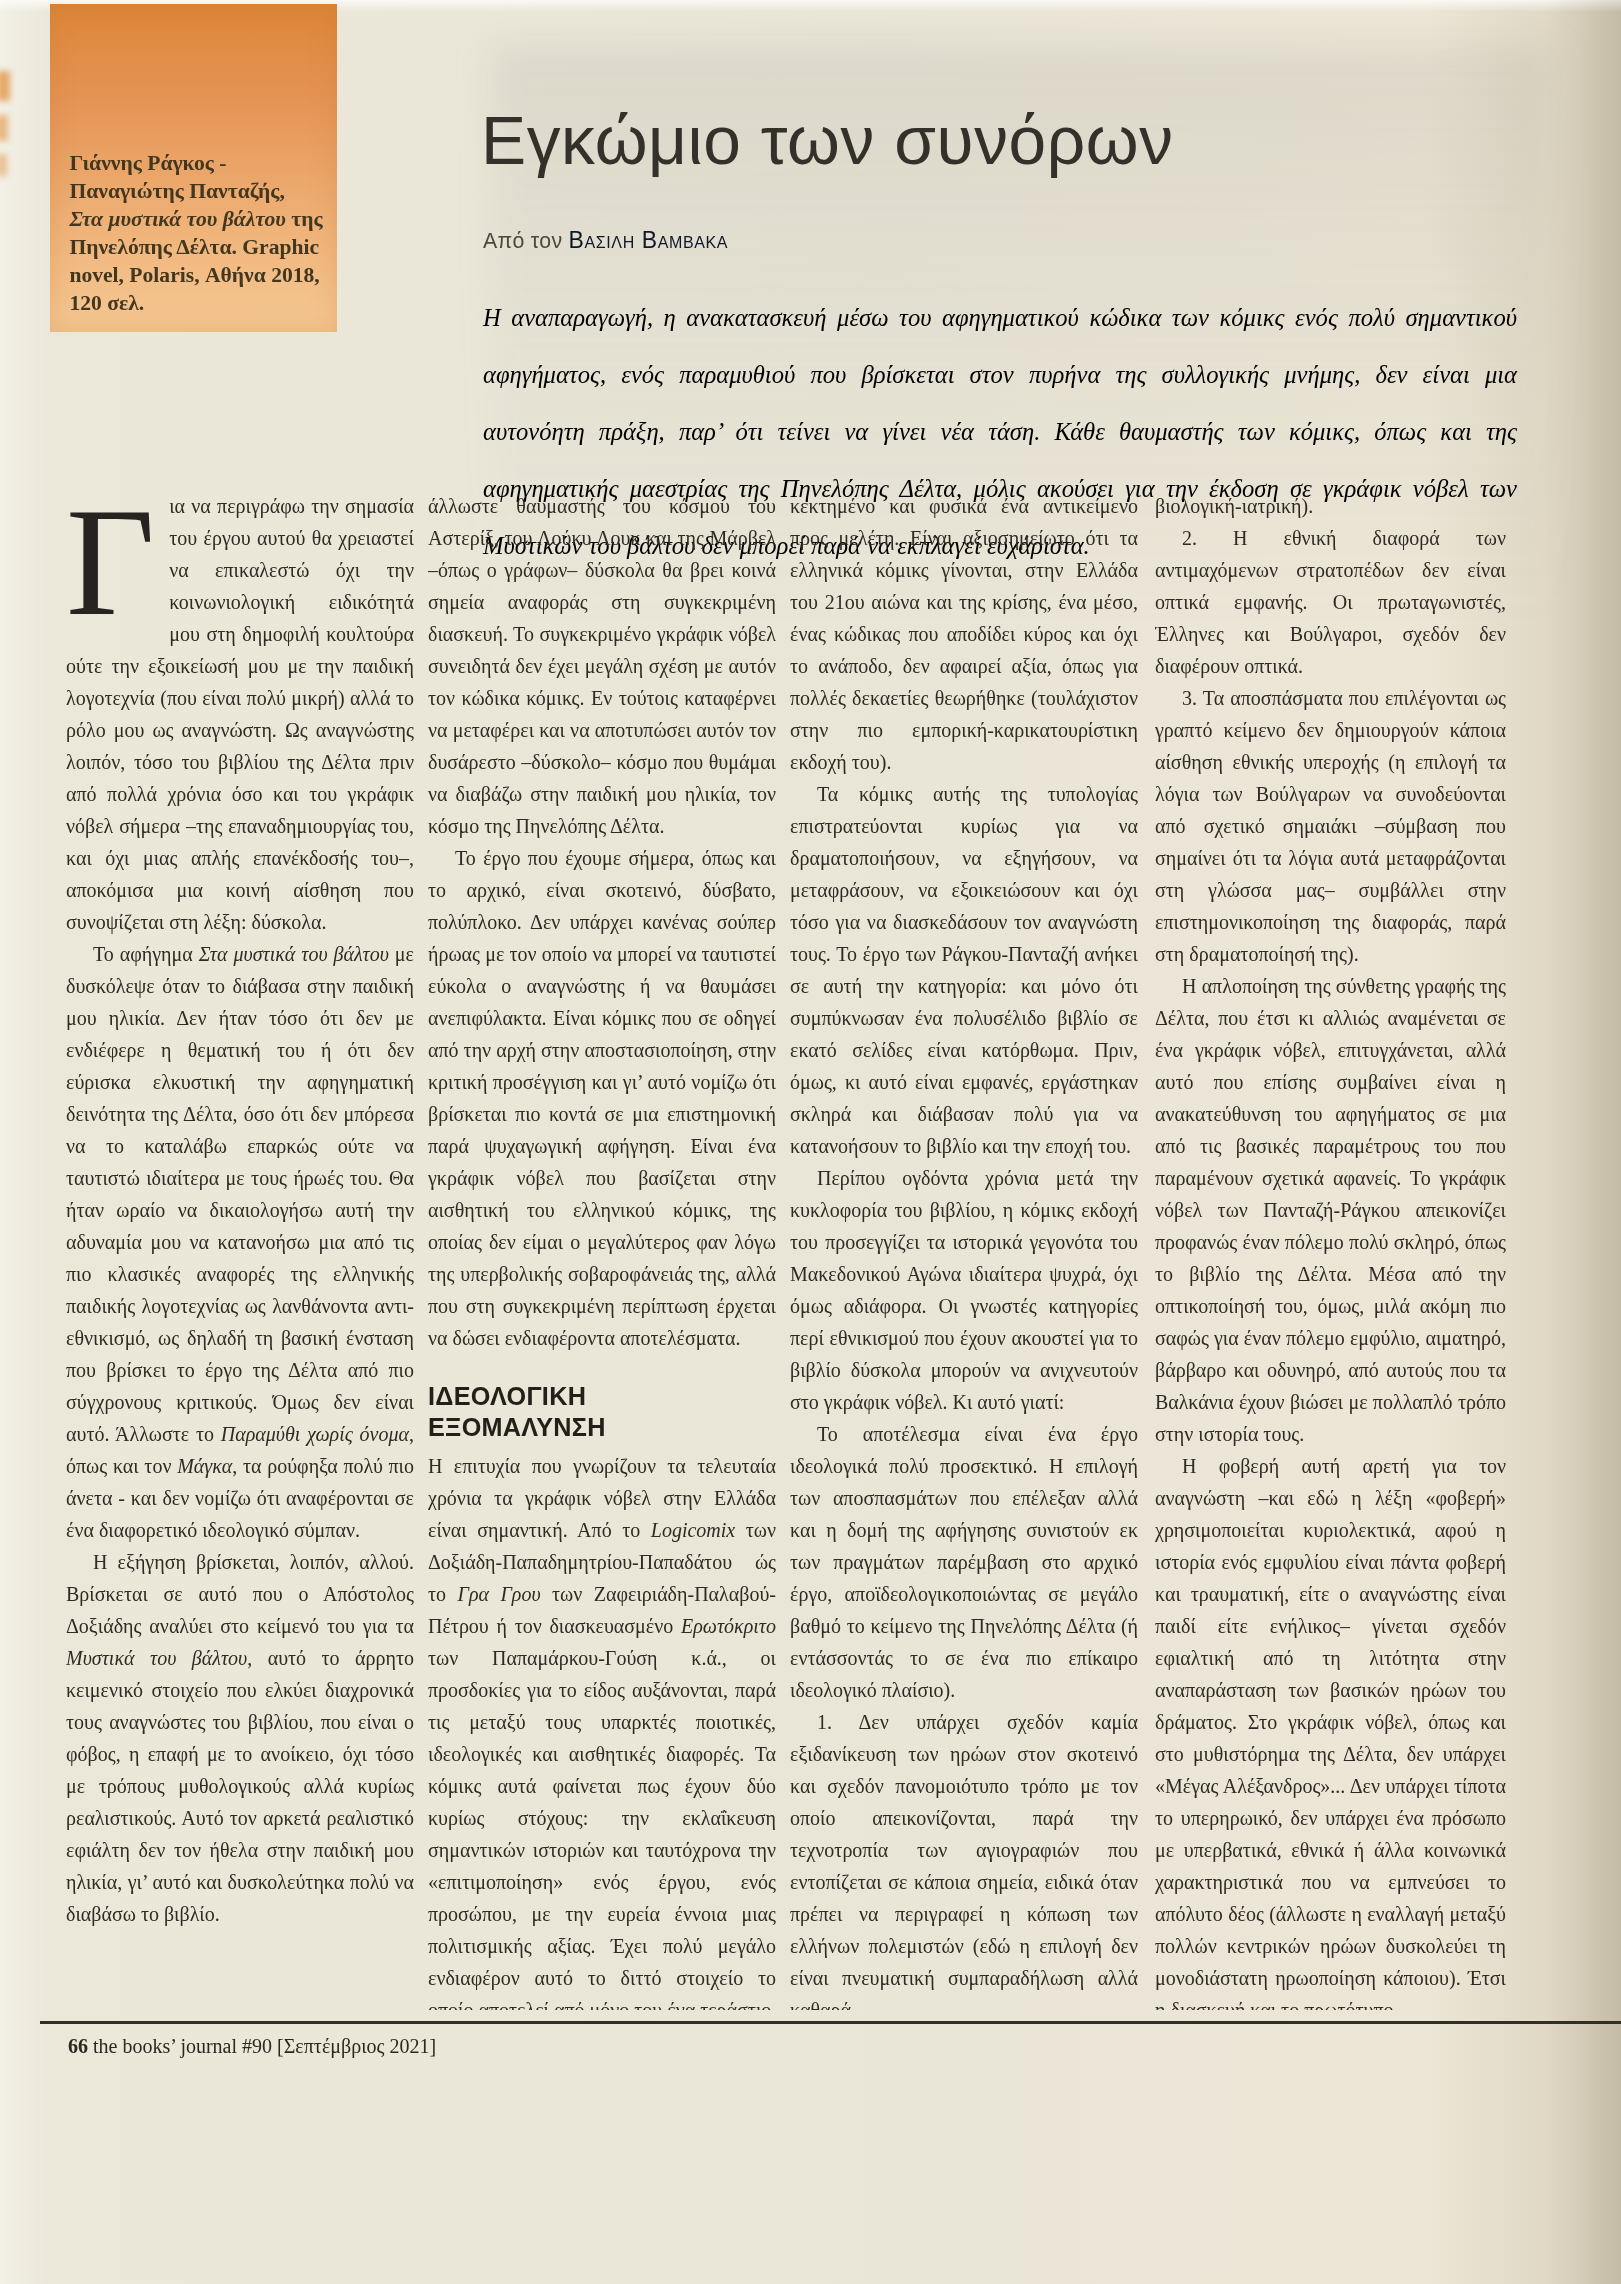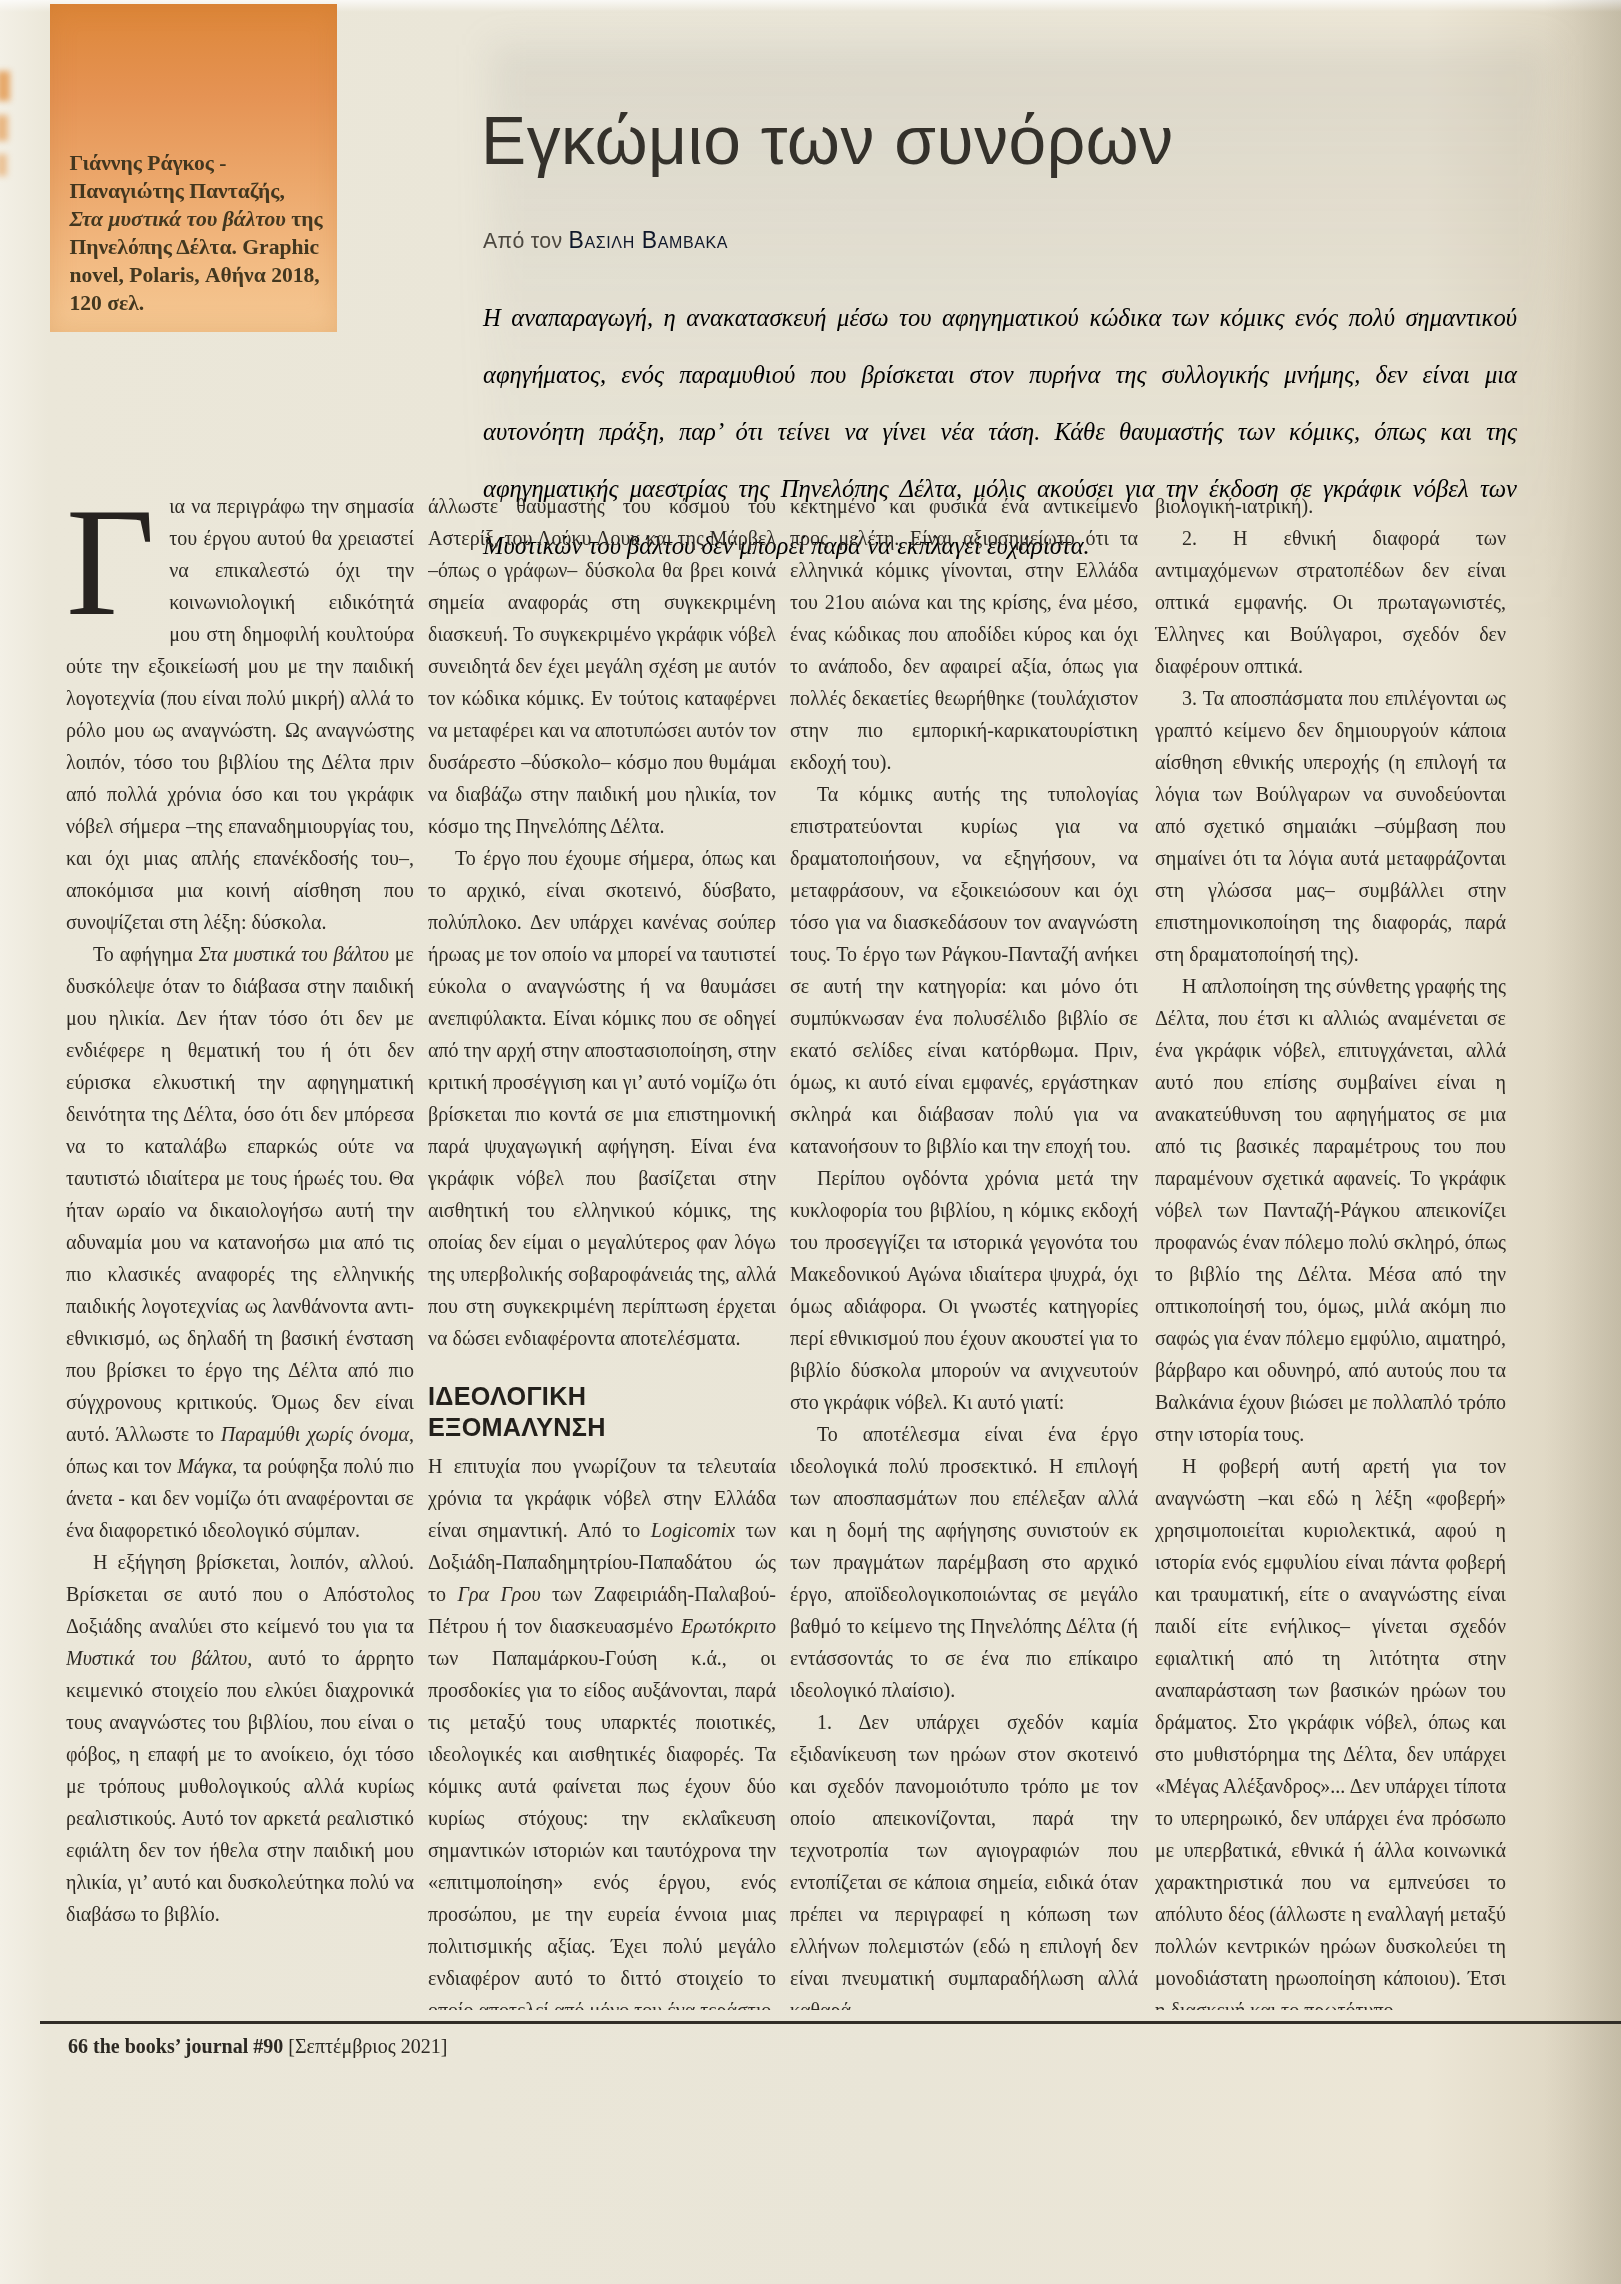--- a/index.html
+++ b/index.html
@@ -51,21 +51,21 @@
        font-weight:bold;font-size:26px;letter-spacing:0.3px;color:#23201b;
        transform:scaleX(0.97);transform-origin:left;text-align:left;}
   .dropcap{float:left;font-size:154px;line-height:127px;padding:9px 14.2px 3.9px 0;
        color:#272320;font-family:"Liberation Serif","DejaVu Serif",serif;}
   i{font-style:italic;}
 
   
   .footer-rule{position:absolute;left:40px;top:2021px;width:1582px;height:2.6px;background:#312d27;}
   .footer{position:absolute;left:68px;top:2035px;font-size:20px;color:#2b2822;}
   .footer .pagenum{font-weight:bold;}
-  .footer .journal{font-weight:bold;}
+  .footer .journal{font-weight:normal;}
   .footer .issue-date{font-weight:normal;}
 </style>
 </head>
 <body>
 
 <div id="page">
 
   <div class="shade shade-title"></div>
   <div class="shade shade-right"></div>
   <div class="smudge s1"></div>

